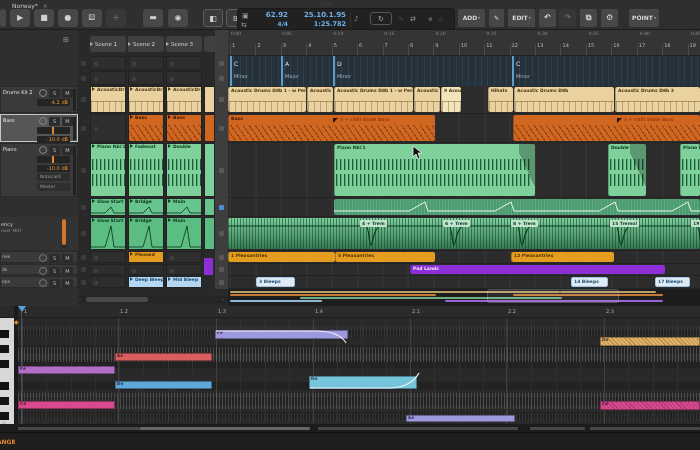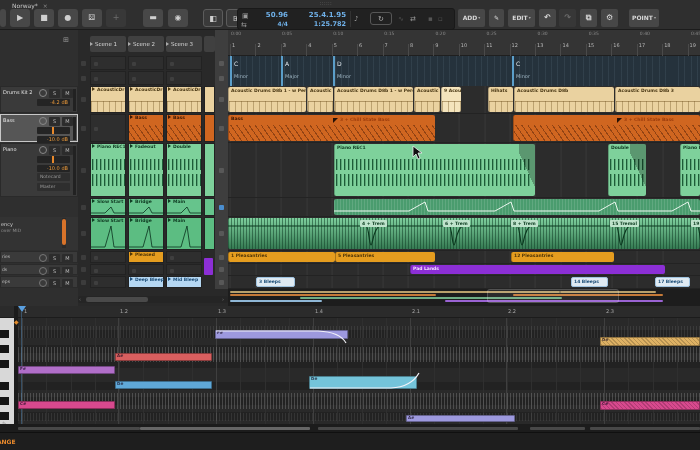--- a/index.html
+++ b/index.html
@@ -48,23 +48,23 @@
         <div class="tbtn" style="left: 82px; width: 20px;"><span>⚄</span></div>
         <div class="tbtn dim" style="left: 106px; width: 20px;"><span>+</span></div>
         <div class="tbtn" style="left: 143px; width: 20px;"><span>▬</span></div>
         <div class="tbtn" style="left: 168px; width: 20px;"><span>◉</span></div>
         <div class="tbtn frame" style="left: 203px; width: 20px;"><span>◧</span></div>
         <div class="tbtn frame" style="left: 226px; width: 20px;"><span>⊞</span></div>
         <div class="tbtn frame" style="left: 249px; width: 20px;"><span>▦</span></div>
       </div>
 
     <div class="disp">
-      <div class="dnum" style="left:16px;top:2px;width:34px;font-size:7px;">50.96</div>
+      <div class="dnum" style="left:16px;top:2px;width:34px;font-size:7px;">62.92</div>
       <div class="dnum" style="left:16px;top:11px;width:34px;font-size:6px;">4/4</div>
-      <div class="dnum" style="left:56px;top:2px;width:52px;font-size:7px;">25.4.1.95</div>
+      <div class="dnum" style="left:56px;top:2px;width:52px;font-size:7px;">25.10.1.95</div>
       <div class="dnum" style="left:56px;top:11px;width:52px;font-size:6.5px;">1:25.782</div>
       <div class="abs" style="left:112px;top:2px;width:1px;height:16px;background:#333;"></div>
       <div id="disp-icons">
           <div class="abs" style="left: 4px; top: 1px; font-size: 7px; color: rgb(154, 154, 154); line-height: 12px;">▣</div>
           <div class="abs" style="left: 3px; top: 10px; font-size: 7px; color: rgb(154, 154, 154); line-height: 12px;">⇆</div>
           <div class="abs" style="left: 116px; top: 4px; font-size: 7px; color: rgb(154, 154, 154); line-height: 12px;">♪</div>
           <div class="abs" style="left: 132px; top: 3px; font-size: 7px; color: rgb(184, 184, 184); line-height: 12px; border: 1px solid rgb(86, 86, 86); border-radius: 3px; width: 22px; height: 13px; text-align: center;">↻</div>
           <div class="abs" style="left: 160px; top: 4px; font-size: 7px; color: rgb(85, 85, 85); line-height: 12px;">∿</div>
           <div class="abs" style="left: 172px; top: 4px; font-size: 7px; color: rgb(154, 154, 154); line-height: 12px;">⇄</div>
           <div class="abs" style="left: 190px; top: 4px; font-size: 7px; color: rgb(85, 85, 85); line-height: 12px;">▪</div>

